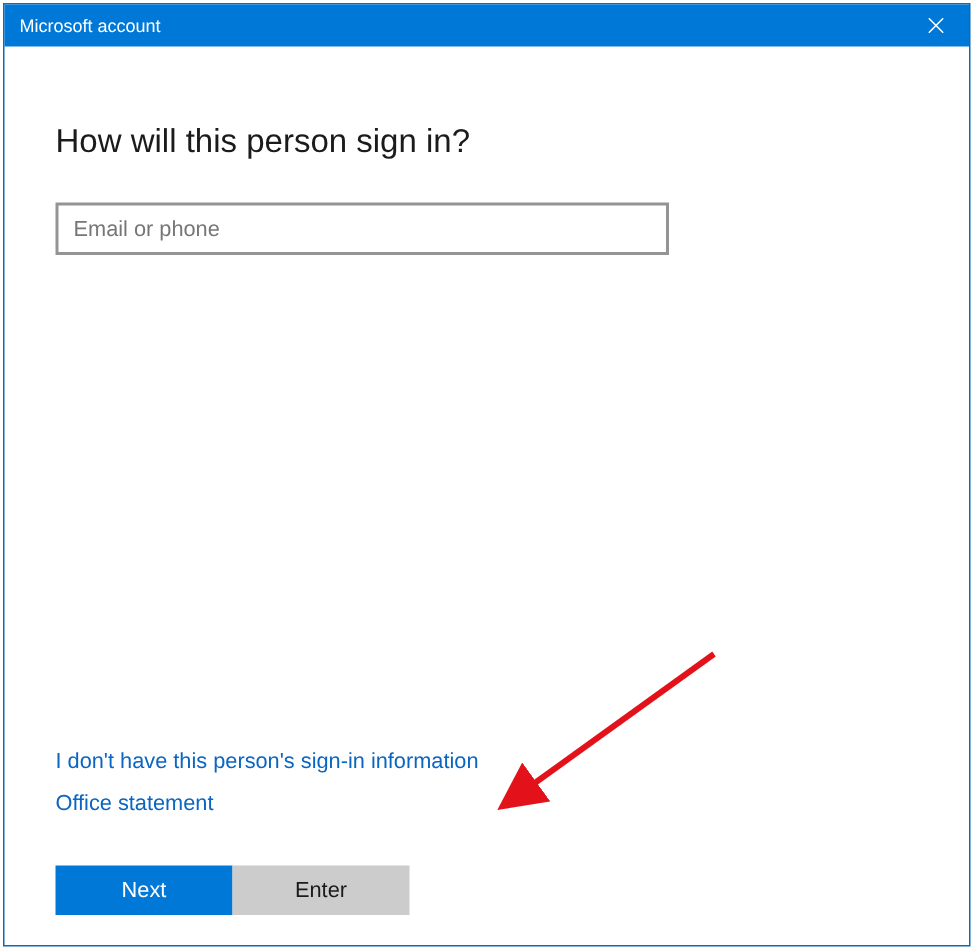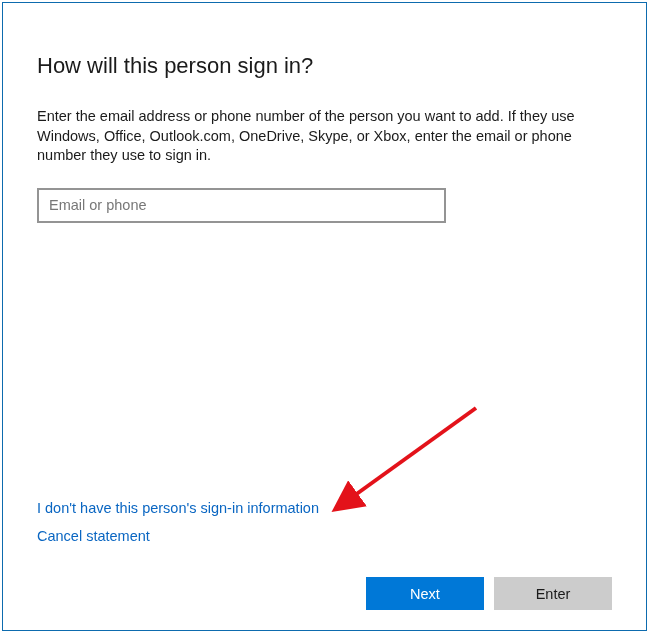--- a/index.html
+++ b/index.html
@@ -101,22 +101,20 @@
       font-size: 14.5px;
       text-decoration: none;
       cursor: pointer;
       display: inline-block;
     }
     .link-row {
       margin-bottom: 10px;
     }
     .buttons {
       display: flex;
-      justify-content: flex-end;
-      gap: 10px;
     }
     .btn {
       width: 118px;
       height: 33px;
       font-size: 14.5px;
       border: none;
       cursor: pointer;
       font-family: inherit;
     }
     .btn-primary {
@@ -131,37 +129,45 @@
       position: absolute;
       left: 328px;
       top: 395px;
       pointer-events: none;
     }
   </style>
 </head>
 <body>
 
 <div class="window">
+  <div class="titlebar">
+    <span class="titlebar-title">Microsoft account</span>
+    <div class="close-btn">
+      <svg viewBox="0 0 10 10">
+        <line x1="0" y1="0" x2="10" y2="10"></line>
+        <line x1="10" y1="0" x2="0" y2="10"></line>
+      </svg>
+    </div>
+  </div>
 
   <div class="content">
     <h1 class="heading">How will this person sign in?</h1>
-    <p class="description">Enter the email address or phone number of the person you want to add. If they use Windows, Office, Outlook.com, OneDrive, Skype, or Xbox, enter the email or phone number they use to sign in.</p>
 
     <div class="input-wrap">
       <input type="text" class="text-input" placeholder="Email or phone" style="">
     </div>
 
     <div class="spacer"></div>
 
     <div class="links">
       <div class="link-row">
         <a class="link">I don't have this person's sign-in information</a>
       </div>
       <div class="link-row">
-        <a class="link">Cancel statement</a>
+        <a class="link">Office statement</a>
       </div>
     </div>
 
     <div class="buttons">
       <button class="btn btn-primary">Next</button>
       <button class="btn btn-secondary">Enter</button>
     </div>
 
     <svg class="annotation-arrow" width="160" height="120">
       <defs>

